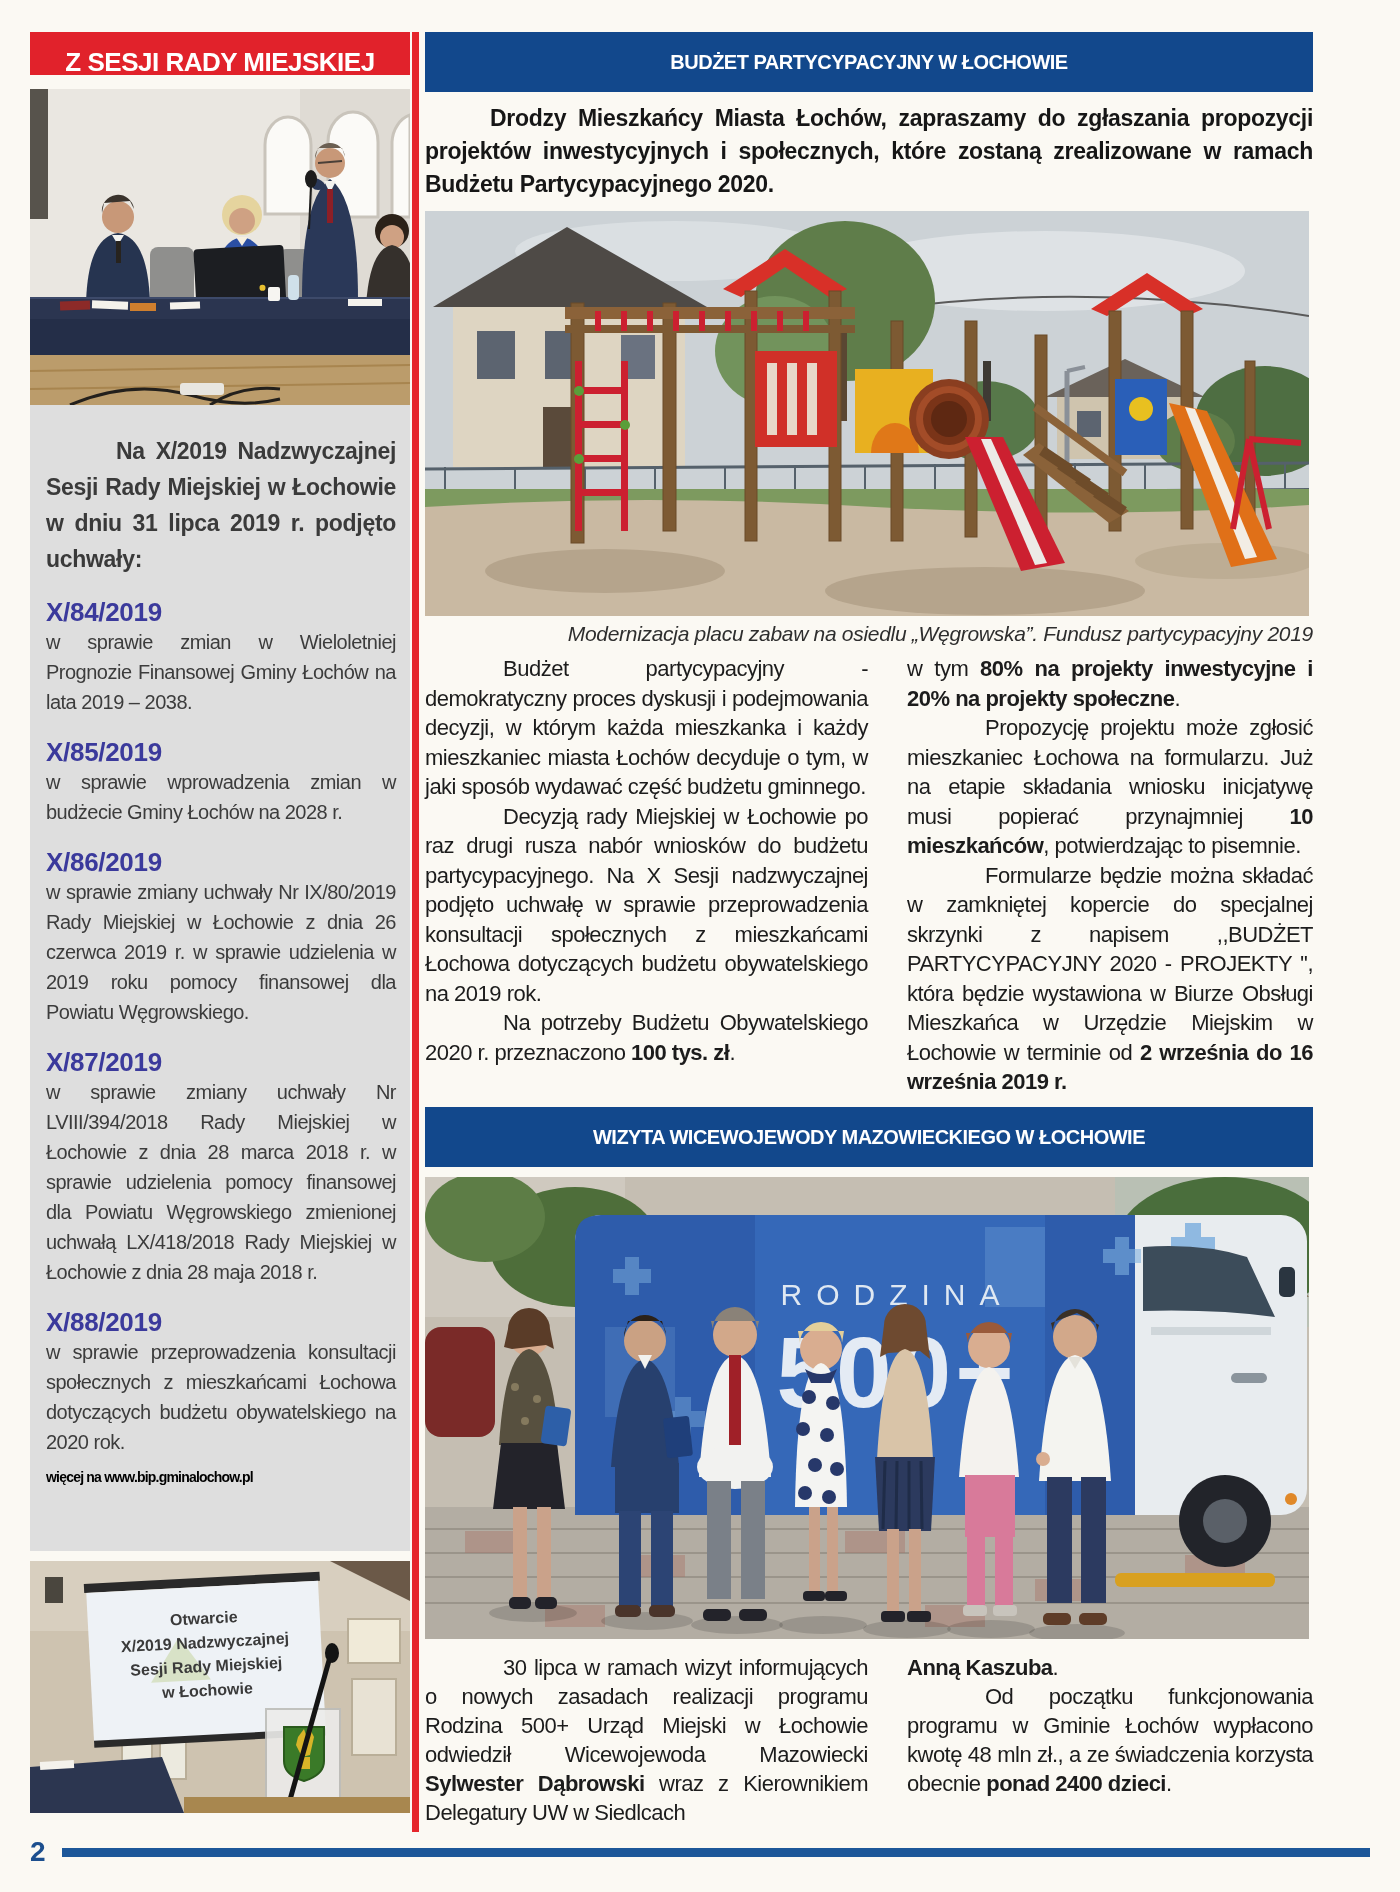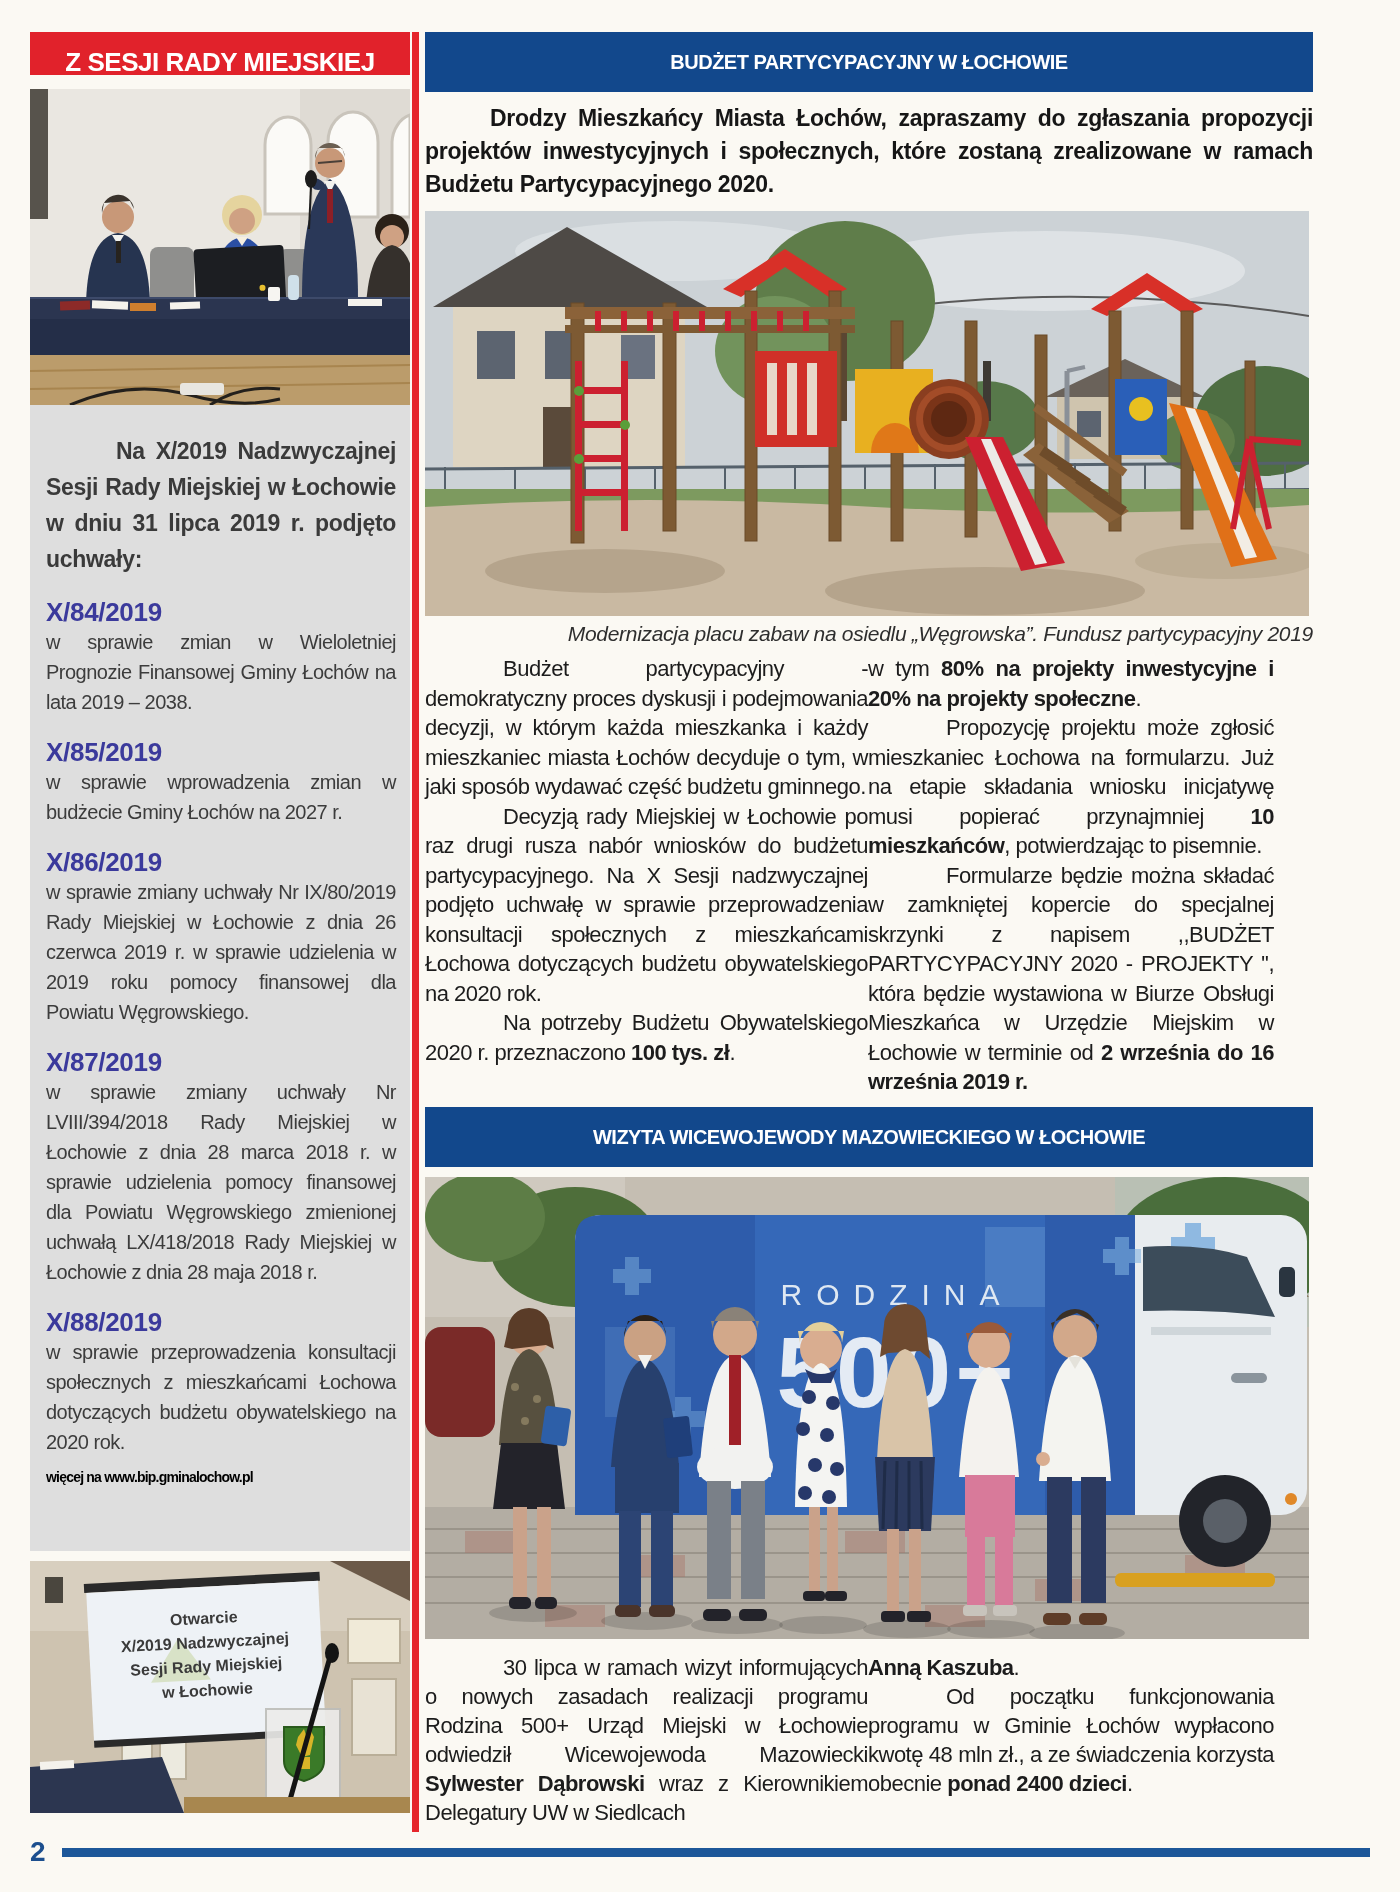--- a/index.html
+++ b/index.html
@@ -55,21 +55,21 @@
   }
   .intro{
     margin:10px 0 10px 0;font-weight:bold;font-size:23px;line-height:33px;
     letter-spacing:-0.3px;text-align:justify;text-indent:65px;color:#161616;
   }
   .caption{
     margin:6px 0 4px 0;font-style:italic;font-size:21px;color:#2e2e2e;
     text-align:right;letter-spacing:-0.3px;
   }
   .two-col{
-    display:grid;grid-template-columns:443px 406px;
+    display:grid;grid-template-columns:443px 406px;column-gap:39px;
     margin-top:8px;
   }
   .two-col .para{
     font-size:22px;line-height:29.5px;letter-spacing:-0.5px;
     text-align:justify;color:#1c1c1c;margin:0;
   }
   .two-col .para.ind{text-indent:78px;}
   .visit-cols{margin-top:14px;}
   .visit-cols .para{line-height:29px;}
   .b{font-weight:bold;}
@@ -167,21 +167,21 @@
 
     <div class="gray-block">
       <p class="lead">Na X/2019 Nadzwyczajnej Sesji Rady Miejskiej w Łochowie w dniu 31 lipca 2019 r. podjęto uchwały:</p>
 
       <div class="res">
         <div class="res-id">X/84/2019</div>
         <div class="res-text">w sprawie zmian w Wieloletniej Prognozie Finansowej Gminy Łochów na lata 2019 – 2038.</div>
       </div>
       <div class="res">
         <div class="res-id">X/85/2019</div>
-        <div class="res-text">w sprawie wprowadzenia zmian w budżecie Gminy Łochów na 2027 r.</div>
+        <div class="res-text">w sprawie wprowadzenia zmian w budżecie Gminy Łochów na 2028 r.</div>
       </div>
       <div class="res">
         <div class="res-id">X/86/2019</div>
         <div class="res-text">w sprawie zmiany uchwały Nr IX/80/2019 Rady Miejskiej w Łochowie z dnia 26 czerwca 2019 r. w sprawie udzielenia w 2019 roku pomocy finansowej dla Powiatu Węgrowskiego.</div>
       </div>
       <div class="res">
         <div class="res-id">X/87/2019</div>
         <div class="res-text">w sprawie zmiany uchwały Nr LVIII/394/2018 Rady Miejskiej w Łochowie z dnia 28 marca 2018 r. w sprawie udzielenia pomocy finansowej dla Powiatu Węgrowskiego zmienionej uchwałą LX/418/2018 Rady Miejskiej w Łochowie z dnia 28 maja 2018 r.</div>
       </div>
       <div class="res">
@@ -389,21 +389,21 @@
           <line x1="824" y1="228" x2="876" y2="232"></line>
         </g>
       </g>
     </svg>
 
     <div class="caption">Modernizacja placu zabaw na osiedlu „Węgrowska”. Fundusz partycypacyjny 2019</div>
 
     <div class="two-col">
       <div>
         <p class="para ind"><span>Budżet partycypacyjny - demokratyczny proces dyskusji i podejmowania decyzji, w którym każda mieszkanka i każdy mieszkaniec miasta Łochów decyduje o tym, w jaki sposób wydawać część budżetu gminnego.</span></p>
-        <p class="para ind"><span>Decyzją rady Miejskiej w Łochowie po raz drugi rusza nabór wniosków do budżetu partycypacyjnego. Na X Sesji nadzwyczajnej podjęto uchwałę w sprawie przeprowadzenia konsultacji społecznych z mieszkańcami Łochowa dotyczących budżetu obywatelskiego na 2020 rok.</span></p>
+        <p class="para ind"><span>Decyzją rady Miejskiej w Łochowie po raz drugi rusza nabór wniosków do budżetu partycypacyjnego. Na X Sesji nadzwyczajnej podjęto uchwałę w sprawie przeprowadzenia konsultacji społecznych z mieszkańcami Łochowa dotyczących budżetu obywatelskiego na 2019 rok.</span></p>
         <p class="para ind"><span>Na potrzeby Budżetu Obywatelskiego 2020 r. przeznaczono </span><span class="b">100 tys. zł</span><span>.</span></p>
       </div>
       <div>
         <p class="para"><span>w tym </span><span class="b">80% na projekty inwestycyjne i 20% na projekty społeczne</span><span>.</span></p>
         <p class="para ind"><span>Propozycję projektu może zgłosić mieszkaniec Łochowa na formularzu. Już na etapie składania wniosku inicjatywę musi popierać przynajmniej </span><span class="b">10 mieszkańców</span><span>, potwierdzając to pisemnie.</span></p>
         <p class="para ind"><span>Formularze będzie można składać w zamkniętej kopercie do specjalnej skrzynki z napisem ,,BUDŻET PARTYCYPACYJNY 2020 - PROJEKTY '', która będzie wystawiona w Biurze Obsługi Mieszkańca w Urzędzie Miejskim w Łochowie w terminie od </span><span class="b">2 września do 16 września 2019 r.</span></p>
       </div>
     </div>
 
     <div class="blue-header mt-blue2">WIZYTA WICEWOJEWODY MAZOWIECKIEGO W ŁOCHOWIE</div>

